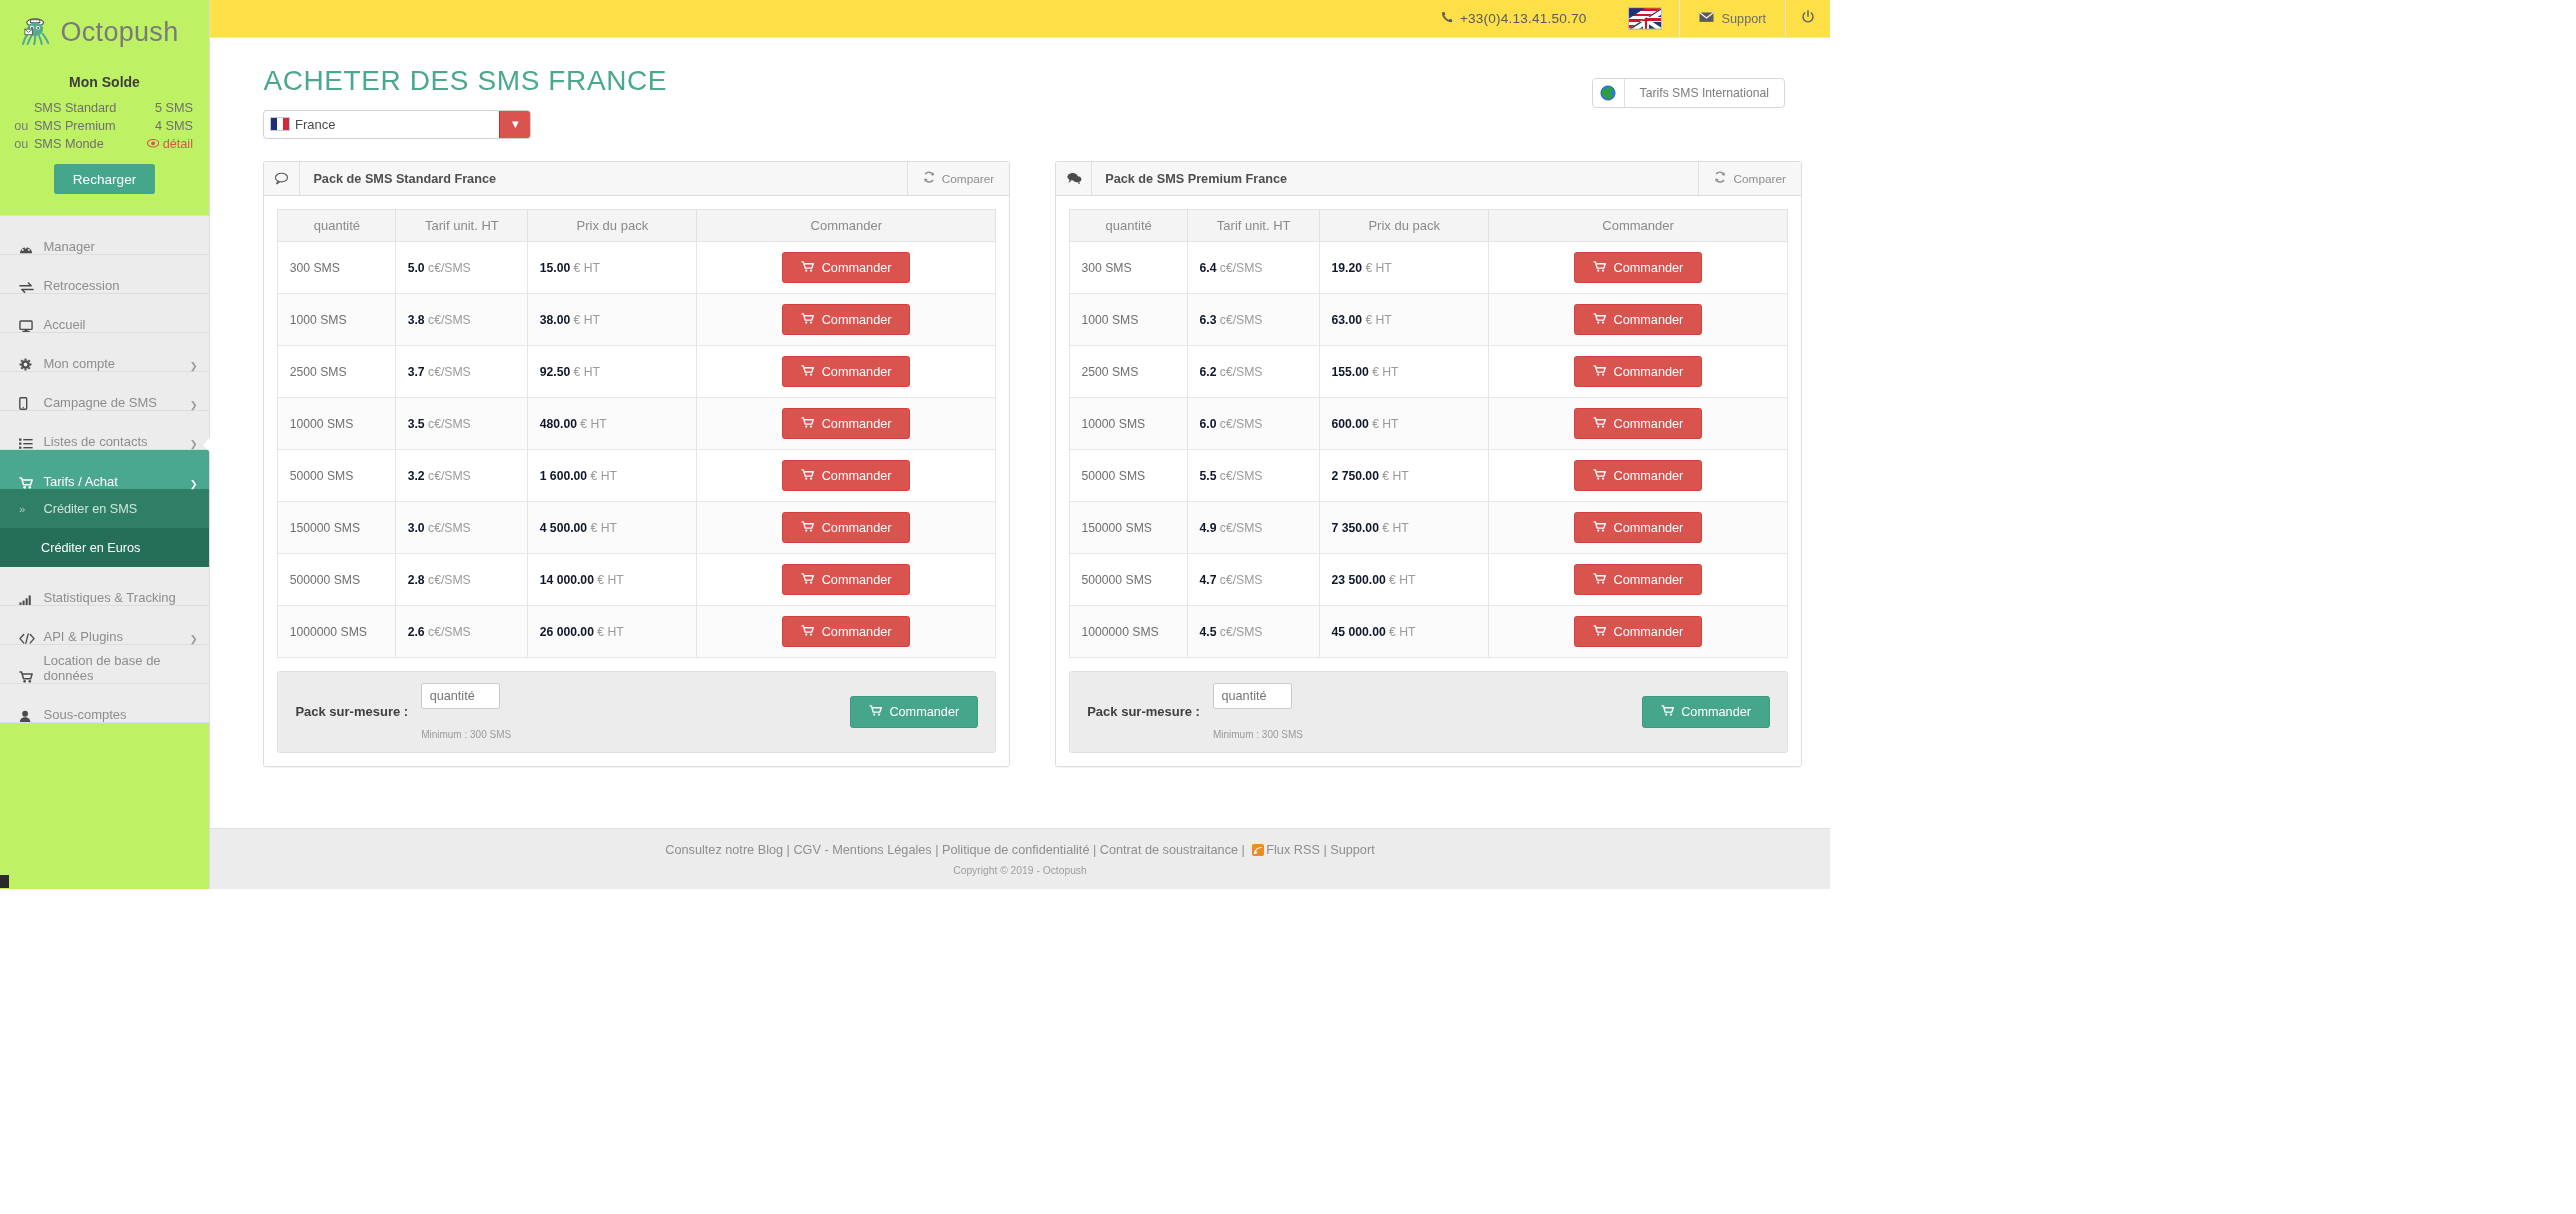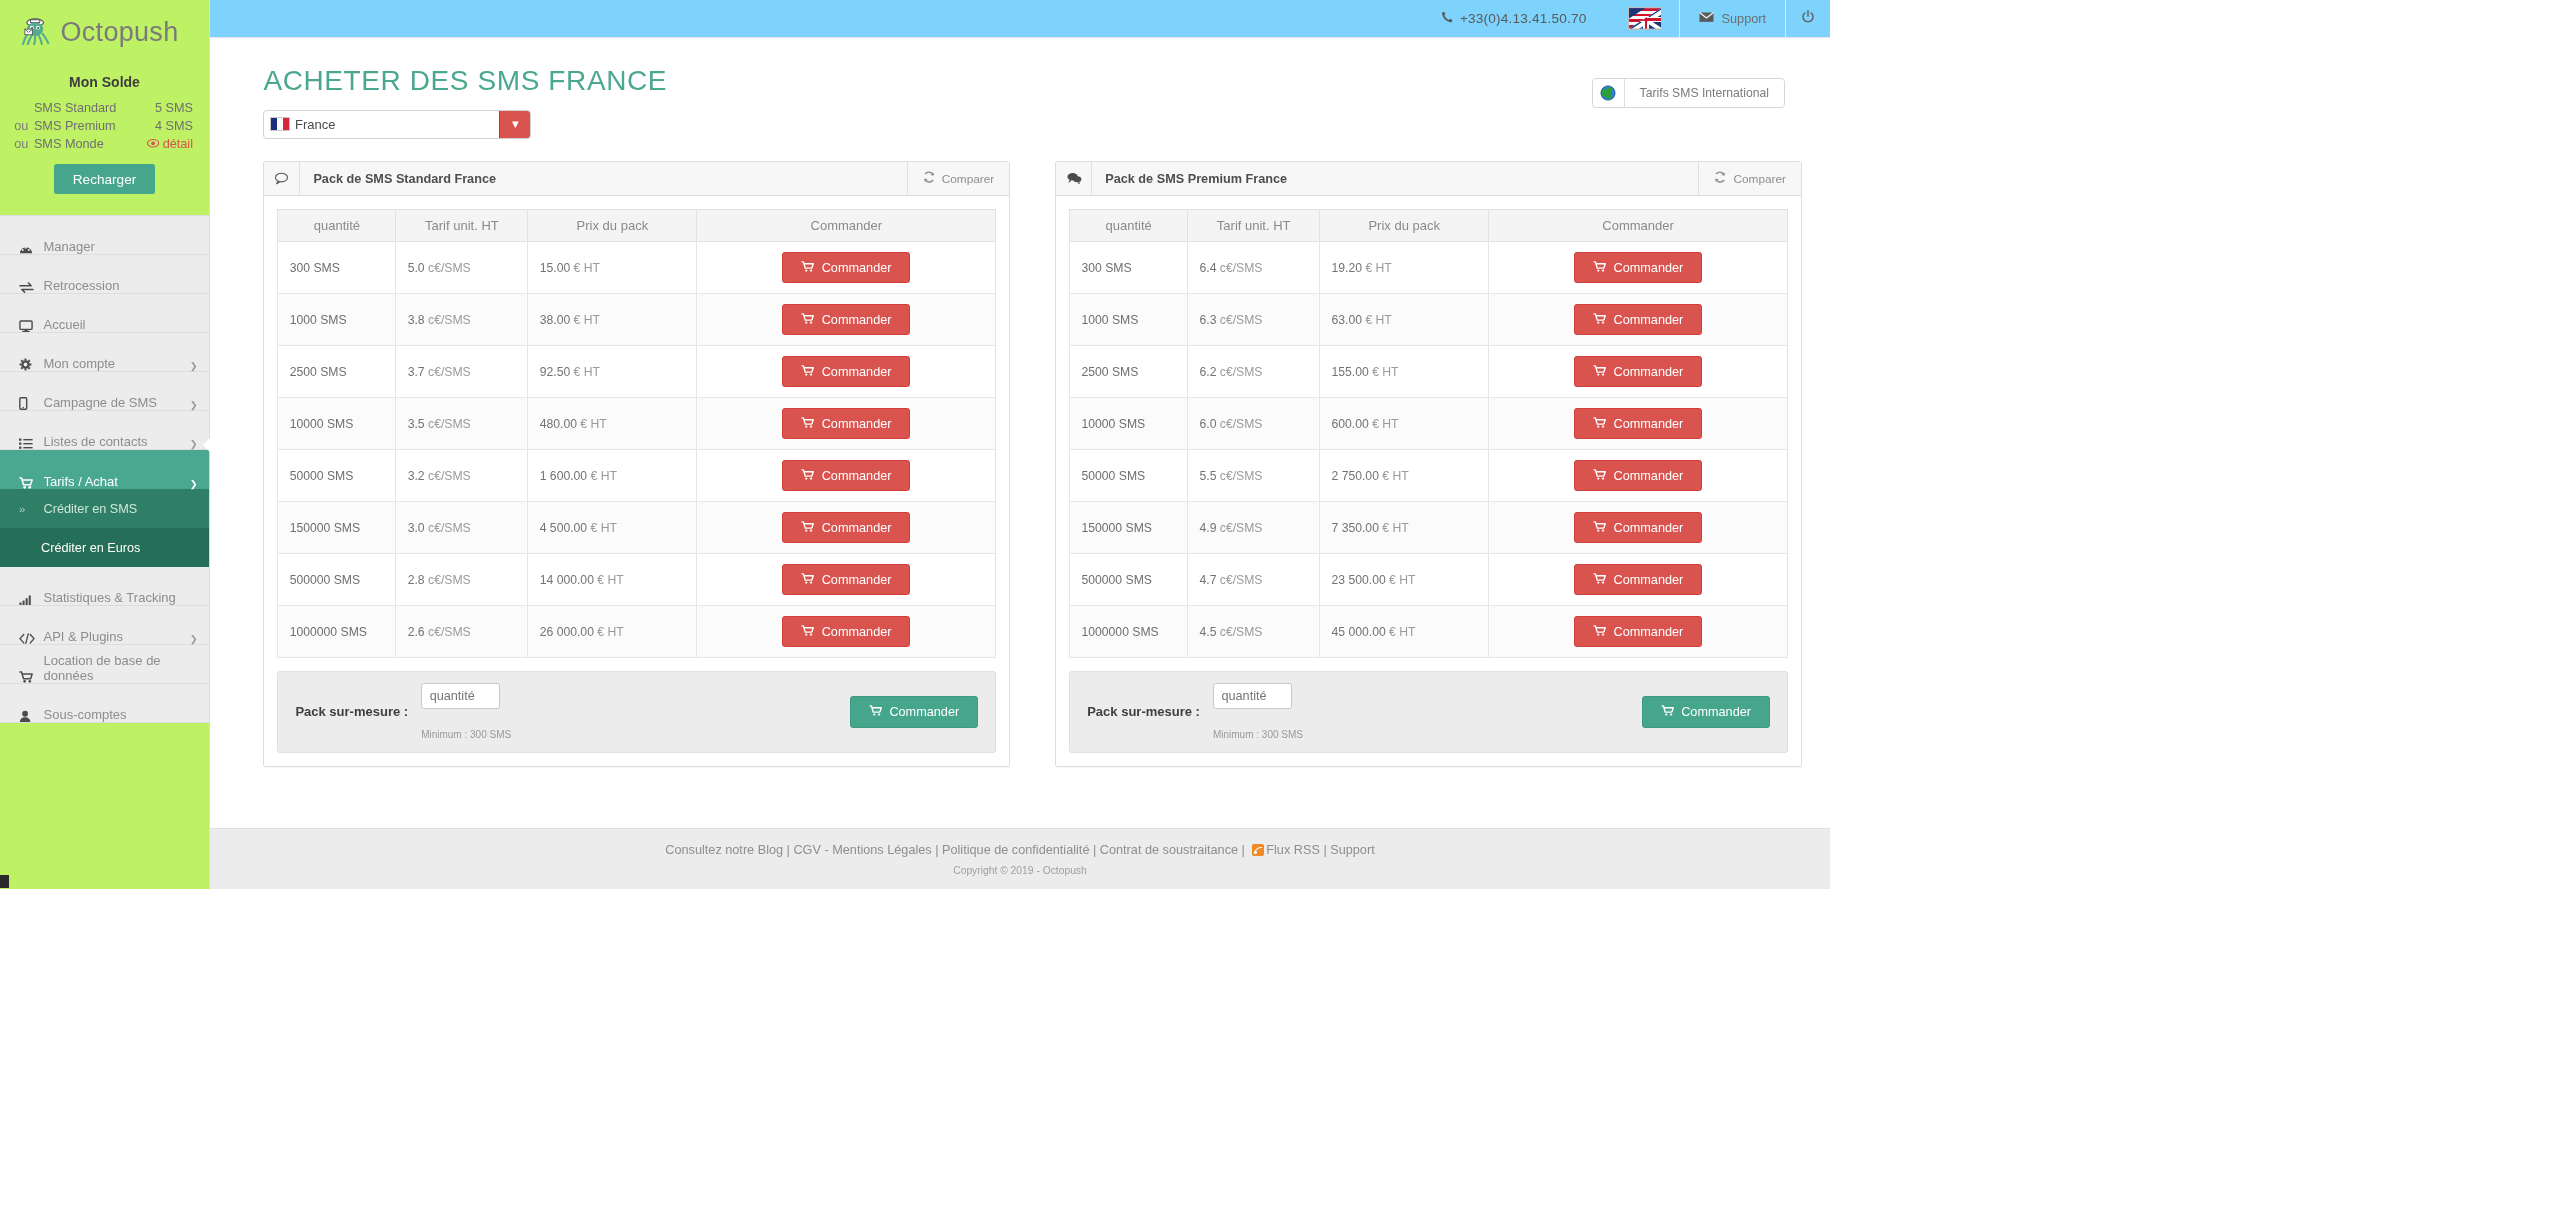--- a/index.html
+++ b/index.html
@@ -23,21 +23,21 @@
     width: 1829px;
     height: 889px;
     background: #ececec;
   }
 
   
   .topbar {
     position: absolute;
     left: 210px; top: 0;
     width: 1620px; height: 38px;
-    background: #7dd3fc;
+    background: #fde047;
     border-bottom: 0.9px solid #e4e4e4;
     display: flex;
     justify-content: flex-end;
     align-items: stretch;
   }
   .topbar-phone {
     display: flex; align-items: center; gap: 6.6px;
     padding: 0 24.5px;
     font-size: 13.6px;
     color: #5a5a5a;
@@ -332,21 +332,21 @@
     padding: 0 11.3px;
     color: #6f6f6f;
     font-size: 12.2px;
     vertical-align: middle;
   }
   table.pricing tbody tr:nth-child(even) td { background: #fbfbfb; }
   td.c-qty { width: 118px; }
   td.c-unit { width: 132px; }
   td.c-price { width: 169px; }
   td.c-order { text-align: center; }
-  .strong { font-weight: normal; color: #737373; }
+  .strong { font-weight: bold; color: #0f172a; }
   .lite { color: #9a9a9a; }
   .btn-order {
     display: inline-flex; align-items: center; gap: 6.6px;
     background: #d9534f;
     color: #fff;
     border: 0.9px solid #d43f3a;
     font-size: 12.7px;
     padding: 7.5px 18px;
     border-radius: 2.8px;
     cursor: pointer;

